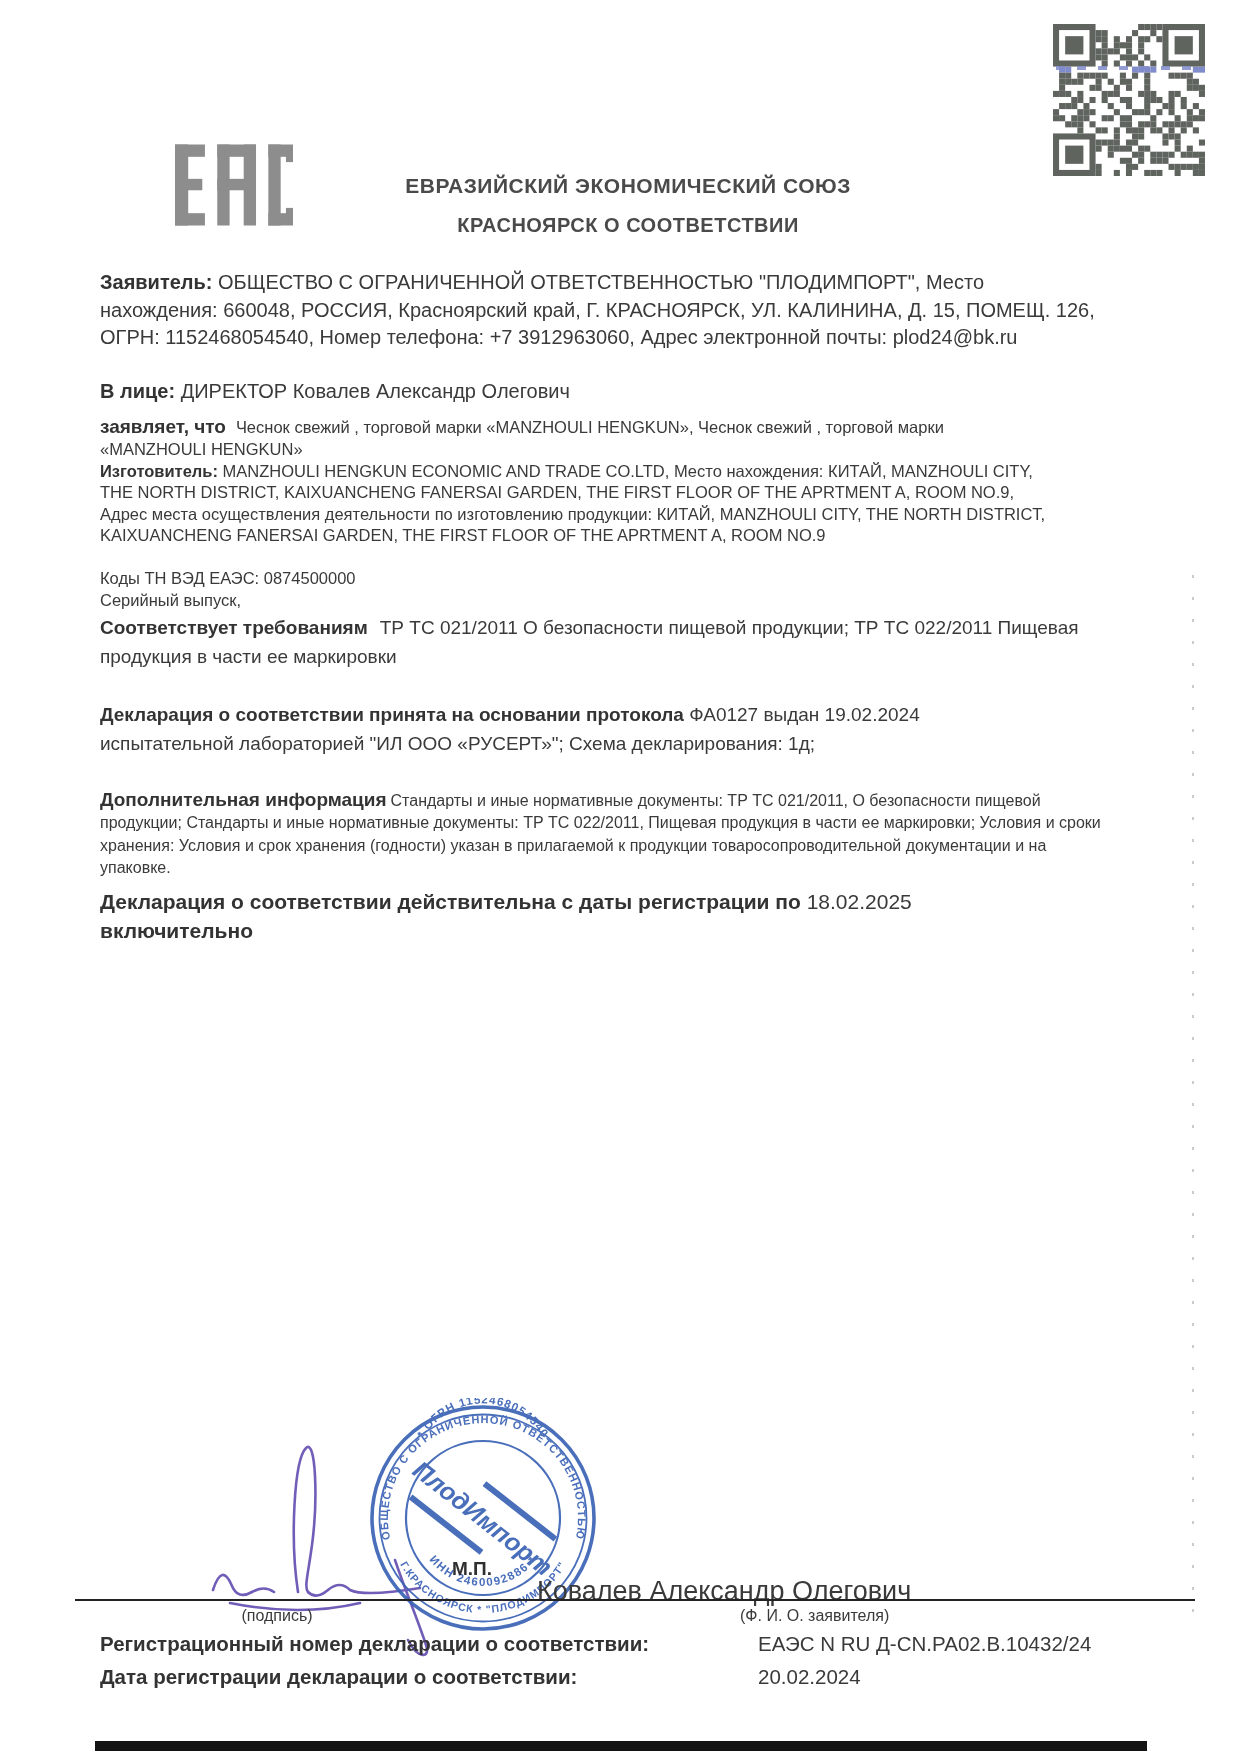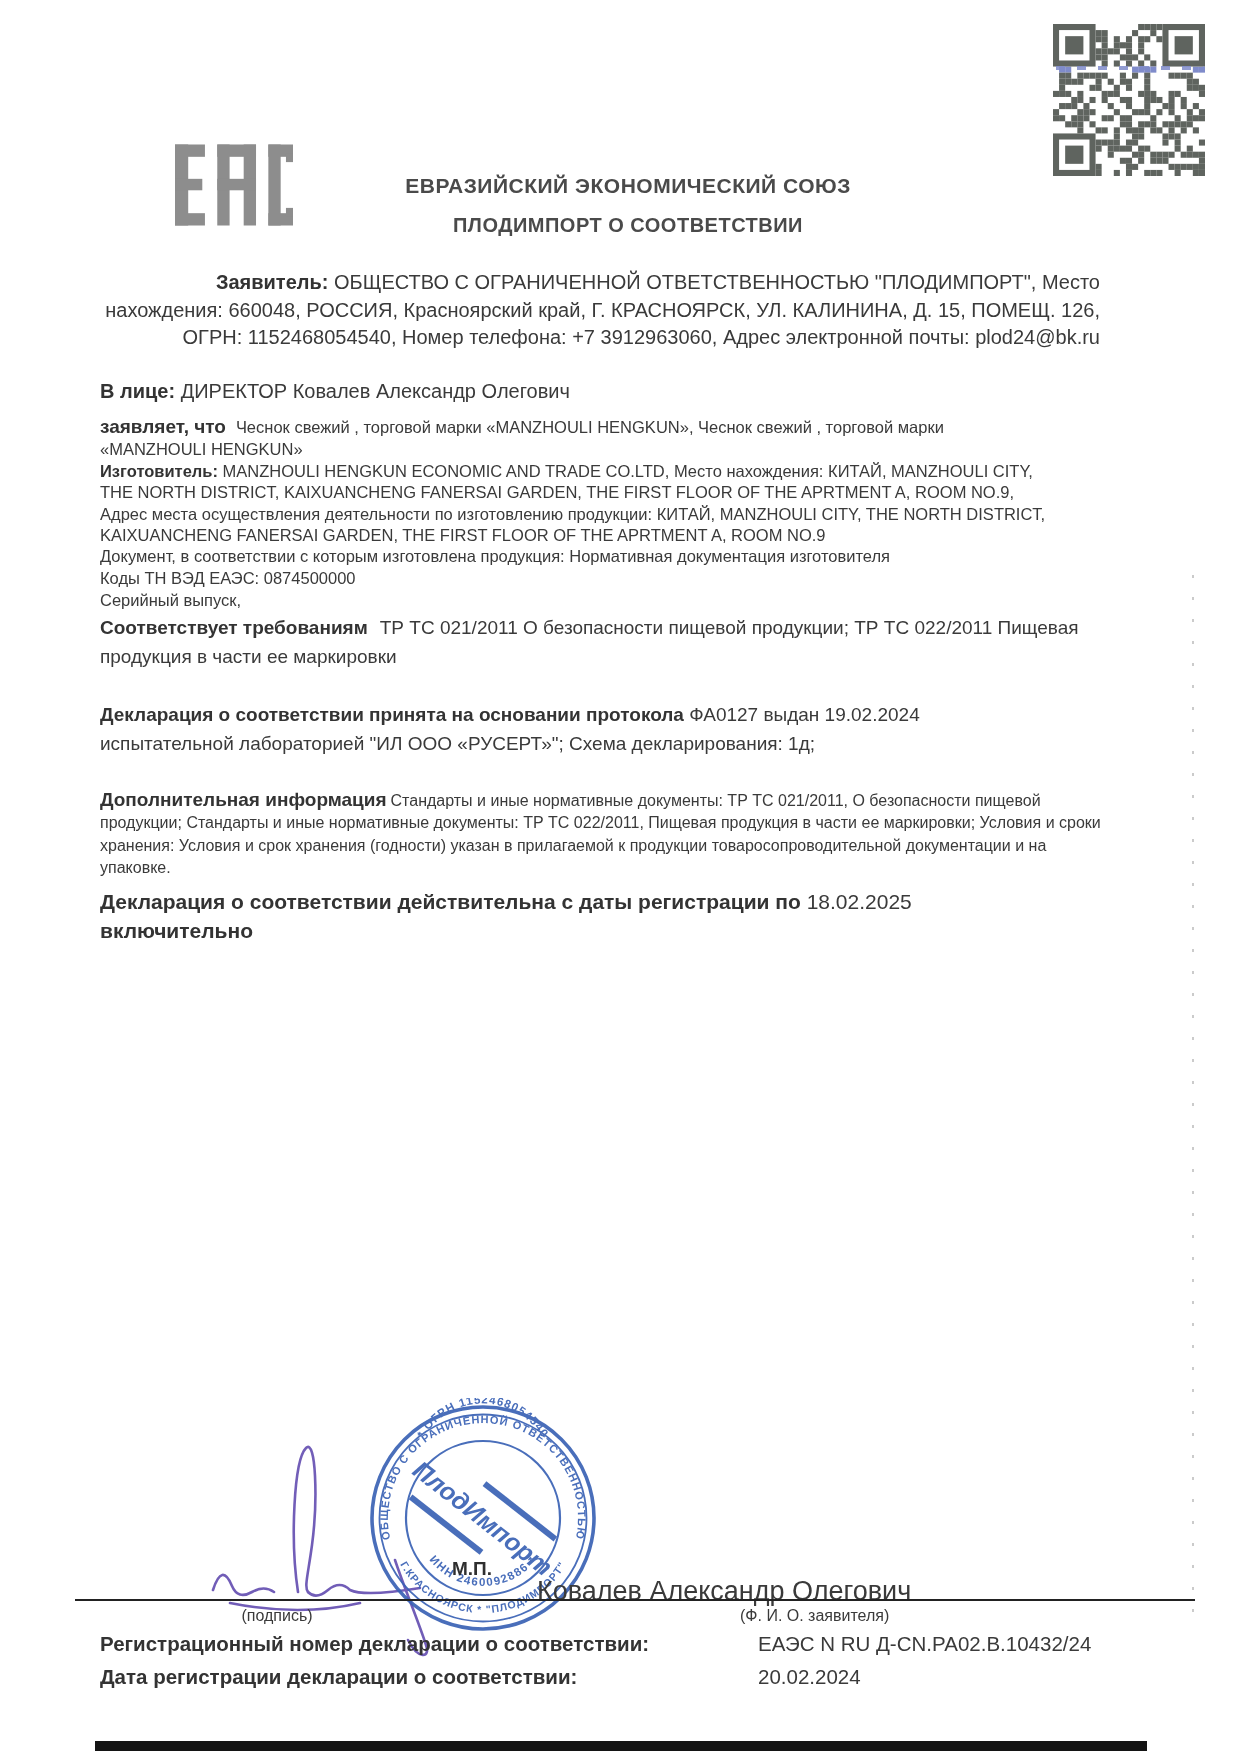--- a/index.html
+++ b/index.html
@@ -10,21 +10,21 @@
     color:#3a3a3a;
   }
   .abs{position:absolute;}
   .para{margin:0;}
   b.lbl{font-weight:bold;color:#333;}
   
   .title{font-weight:bold;color:#4a4a4a;text-align:center;letter-spacing:.5px;}
   #title1{top:174px;left:100px;width:1056px;font-size:21px;}
   #title2{top:214px;left:100px;width:1056px;font-size:20px;}
   
-  #applicant{top:269px;left:100px;width:1000px;font-size:20px;line-height:27.5px;text-align:right;}
+  #applicant{top:269px;left:100px;width:1000px;font-size:20px;line-height:27.5px;}
   #person{top:378px;left:100px;width:1000px;font-size:20px;line-height:27px;}
   #declares{top:416px;left:100px;width:930px;font-size:16.5px;line-height:22px;}
   #declares b{font-size:19px;padding-right:10px;}
   #manufacturer{top:461px;left:100px;width:960px;font-size:16.5px;line-height:21.3px;}
   #docline{top:547px;left:100px;width:1020px;font-size:16.5px;}
   #tnved{top:569px;left:100px;width:1020px;font-size:16.5px;}
   #serial{top:591px;left:100px;width:1020px;font-size:16.5px;}
   #complies{top:613px;left:100px;width:990px;font-size:19px;line-height:29px;}
   #complies b{padding-right:12px;}
   #basis{top:701px;left:100px;width:1030px;font-size:19px;line-height:28.5px;}
@@ -315,31 +315,30 @@
       <rect x="109.44" y="0" width="42.56" height="42.56" fill="#5f645f"></rect>
       <rect x="115.52" y="6.08" width="30.4" height="30.4" fill="#ffffff"></rect>
       <rect x="121.6" y="12.16" width="18.240000000000002" height="18.240000000000002" fill="#5f645f"></rect>
       <rect x="0" y="109.44" width="42.56" height="42.56" fill="#5f645f"></rect>
       <rect x="6.08" y="115.52" width="30.4" height="30.4" fill="#ffffff"></rect>
       <rect x="12.16" y="121.6" width="18.240000000000002" height="18.240000000000002" fill="#5f645f"></rect>
     </svg>
   <div id="qr-blue-artifact" class="abs"></div>
 
   <div id="title1" class="abs title">ЕВРАЗИЙСКИЙ ЭКОНОМИЧЕСКИЙ СОЮЗ</div>
-  <div id="title2" class="abs title">ПЛОДИМПОРТ О СООТВЕТСТВИИ</div>
+  <div id="title2" class="abs title">КРАСНОЯРСК О СООТВЕТСТВИИ</div>
 
   <p id="applicant" class="abs para"><b class="lbl">Заявитель:</b><span> ОБЩЕСТВО С ОГРАНИЧЕННОЙ ОТВЕТСТВЕННОСТЬЮ "ПЛОДИМПОРТ", Место нахождения: 660048, РОССИЯ,  Красноярский край, Г. КРАСНОЯРСК, УЛ. КАЛИНИНА, Д. 15, ПОМЕЩ. 126, ОГРН: 1152468054540, Номер телефона: +7 3912963060, Адрес электронной почты: plod24@bk.ru</span></p>
 
   <p id="person" class="abs para"><b class="lbl">В лице:</b><span> ДИРЕКТОР Ковалев Александр Олегович</span></p>
 
   <p id="declares" class="abs para"><b class="lbl">заявляет, что</b><span>Чеснок свежий , торговой марки «MANZHOULI HENGKUN», Чеснок свежий , торговой марки «MANZHOULI HENGKUN»</span></p>
 
   <p id="manufacturer" class="abs para"><b class="lbl">Изготовитель:</b><span> MANZHOULI HENGKUN ECONOMIC AND TRADE CO.LTD, Место нахождения: КИТАЙ, MANZHOULI CITY, THE NORTH DISTRICT, KAIXUANCHENG FANERSAI GARDEN, THE FIRST FLOOR OF THE APRTMENT A, ROOM NO.9, Адрес места осуществления деятельности по изготовлению продукции: КИТАЙ, MANZHOULI CITY, THE NORTH DISTRICT, KAIXUANCHENG FANERSAI GARDEN, THE FIRST FLOOR OF THE APRTMENT A, ROOM NO.9</span></p>
 
-  <p id="docline" class="abs para">Документ, в соответствии с которым изготовлена продукция: Нормативная документация изготовителя</p>
   <p id="tnved" class="abs para">Коды ТН ВЭД ЕАЭС: 0874500000</p>
   <p id="serial" class="abs para">Серийный выпуск,</p>
 
   <p id="complies" class="abs para"><b class="lbl">Соответствует требованиям</b><span>ТР ТС 021/2011 О безопасности пищевой продукции; ТР ТС 022/2011 Пищевая продукция в части ее маркировки</span></p>
 
   <p id="basis" class="abs para"><b class="lbl">Декларация о соответствии принята на основании протокола</b><span> ФА0127 выдан 19.02.2024</span><br><span>испытательной лабораторией "ИЛ ООО «РУСЕРТ»"; Схема декларирования: 1д;</span></p>
 
   <p id="additional" class="abs para"><b class="lbl">Дополнительная информация</b><span>Стандарты и иные нормативные документы: ТР ТС 021/2011, О безопасности пищевой продукции; Стандарты и иные нормативные документы: ТР ТС 022/2011, Пищевая продукция в части ее маркировки; Условия и сроки хранения: Условия и срок хранения (годности) указан в прилагаемой к продукции товаросопроводительной документации и на упаковке.</span></p>
 
   <p id="validity" class="abs para"><span>Декларация о соответствии действительна с даты регистрации по</span><span class="dt"> 18.02.2025</span><br><span>включительно</span></p>

